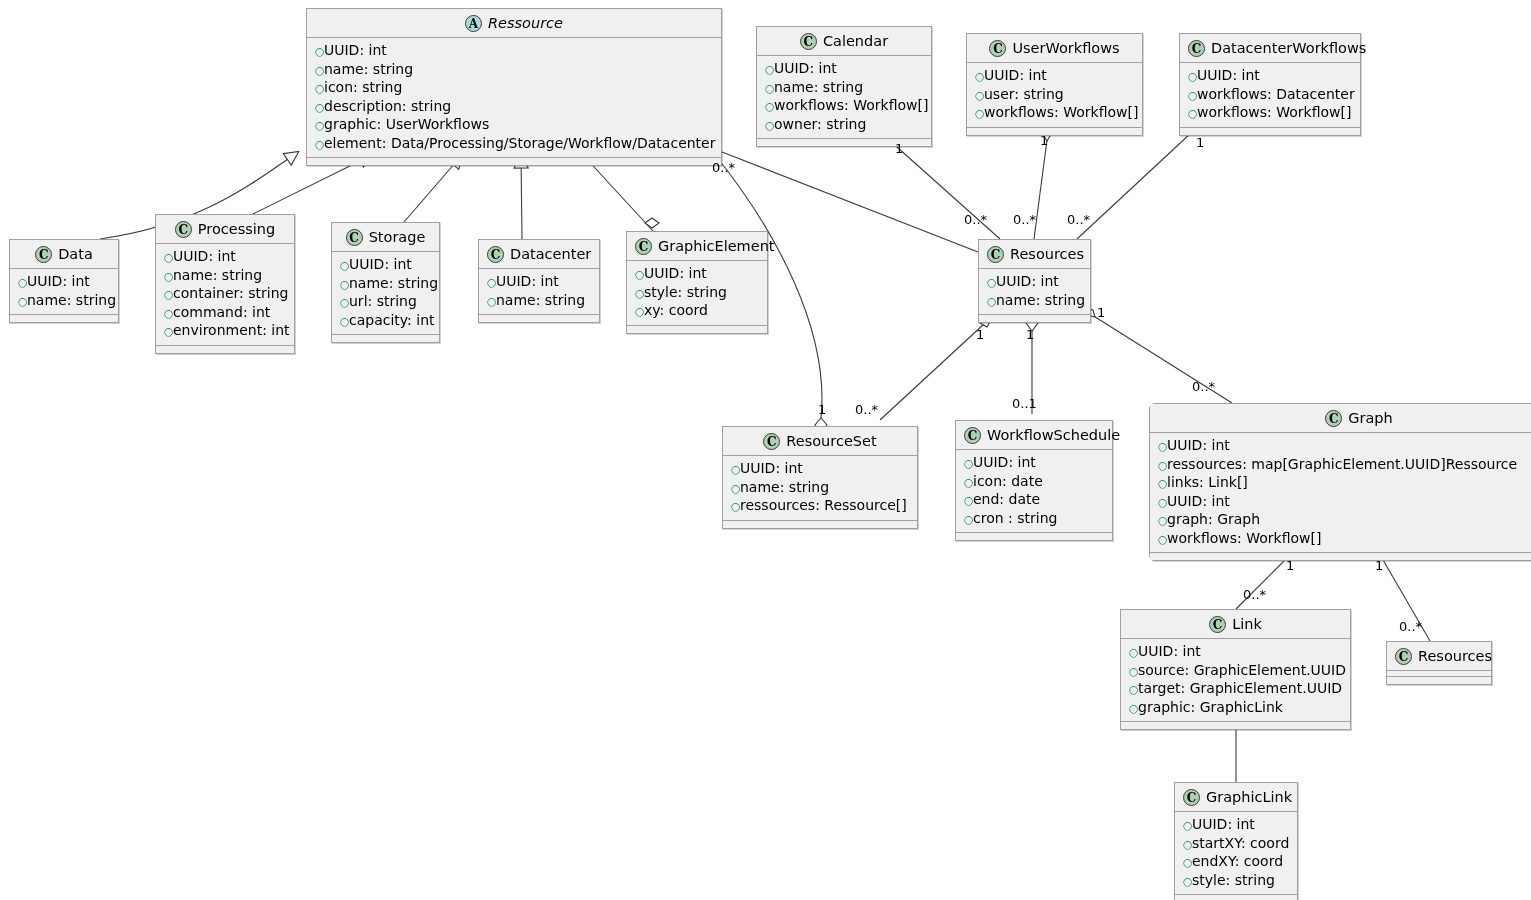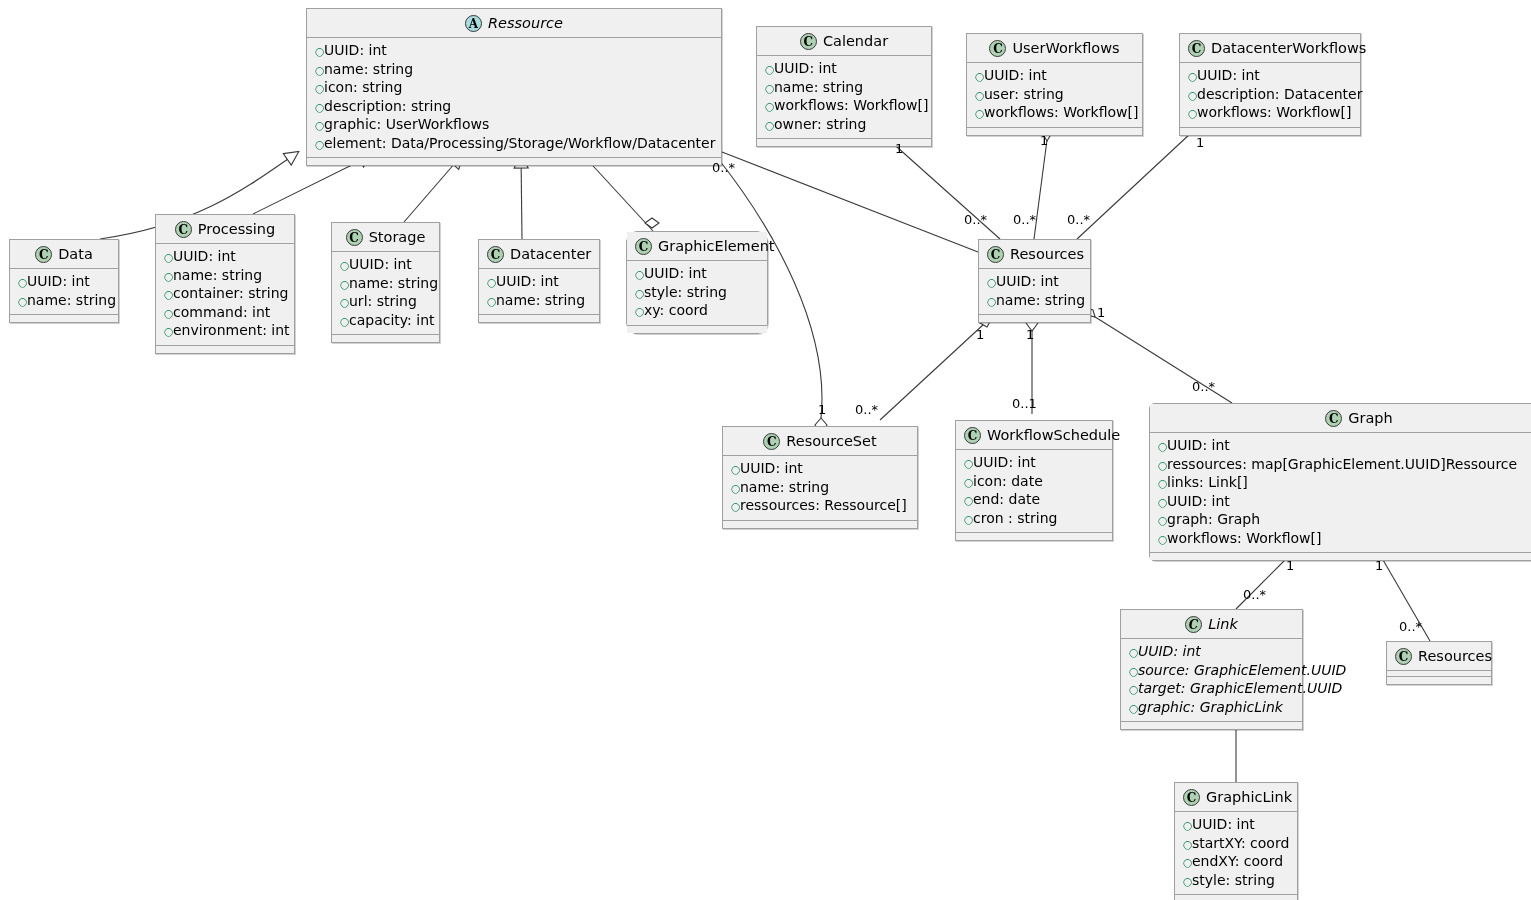--- a/index.html
+++ b/index.html
@@ -197,21 +197,21 @@
           <div class="attr"><span class="vis">○</span><span>UUID: int</span></div>
           <div class="attr"><span class="vis">○</span><span>user: string</span></div>
           <div class="attr"><span class="vis">○</span><span>workflows: Workflow[]</span></div>
         </div>
         <div class="cls-foot"></div>
       </div>
       <div class="umlclass" style="left: 1179px; top: 33px; width: 182px;">
         <div class="cls-header"><span class="stereo c">C</span><span class="cname">DatacenterWorkflows</span></div>
         <div class="cls-attrs">
           <div class="attr"><span class="vis">○</span><span>UUID: int</span></div>
-          <div class="attr"><span class="vis">○</span><span>description: Datacenter</span></div>
+          <div class="attr"><span class="vis">○</span><span>workflows: Datacenter</span></div>
           <div class="attr"><span class="vis">○</span><span>workflows: Workflow[]</span></div>
         </div>
         <div class="cls-foot"></div>
       </div>
       <div class="umlclass" style="left: 9px; top: 239px; width: 110px;">
         <div class="cls-header"><span class="stereo c">C</span><span class="cname">Data</span></div>
         <div class="cls-attrs">
           <div class="attr"><span class="vis">○</span><span>UUID: int</span></div>
           <div class="attr"><span class="vis">○</span><span>name: string</span></div>
         </div>
@@ -239,21 +239,21 @@
         <div class="cls-foot"></div>
       </div>
       <div class="umlclass" style="left: 478px; top: 239px; width: 122px;">
         <div class="cls-header"><span class="stereo c">C</span><span class="cname">Datacenter</span></div>
         <div class="cls-attrs">
           <div class="attr"><span class="vis">○</span><span>UUID: int</span></div>
           <div class="attr"><span class="vis">○</span><span>name: string</span></div>
         </div>
         <div class="cls-foot"></div>
       </div>
-      <div class="umlclass" style="left: 626px; top: 231px; width: 142px; border-radius: 12px;">
+      <div class="umlclass" style="left: 626px; top: 231px; width: 142px;">
         <div class="cls-header"><span class="stereo c">C</span><span class="cname">GraphicElement</span></div>
         <div class="cls-attrs">
           <div class="attr"><span class="vis">○</span><span>UUID: int</span></div>
           <div class="attr"><span class="vis">○</span><span>style: string</span></div>
           <div class="attr"><span class="vis">○</span><span>xy: coord</span></div>
         </div>
         <div class="cls-foot"></div>
       </div>
       <div class="umlclass" style="left: 978px; top: 239px; width: 113px;">
         <div class="cls-header"><span class="stereo c">C</span><span class="cname">Resources</span></div>
@@ -287,21 +287,21 @@
         <div class="cls-attrs">
           <div class="attr"><span class="vis">○</span><span>UUID: int</span></div>
           <div class="attr"><span class="vis">○</span><span>ressources: map[GraphicElement.UUID]Ressource</span></div>
           <div class="attr"><span class="vis">○</span><span>links: Link[]</span></div>
           <div class="attr"><span class="vis">○</span><span>UUID: int</span></div>
           <div class="attr"><span class="vis">○</span><span>graph: Graph</span></div>
           <div class="attr"><span class="vis">○</span><span>workflows: Workflow[]</span></div>
         </div>
         <div class="cls-foot"></div>
       </div>
-      <div class="umlclass" style="left: 1120px; top: 609px; width: 183px; font-style: italic;">
+      <div class="umlclass" style="left: 1120px; top: 609px; width: 231px;">
         <div class="cls-header"><span class="stereo c">C</span><span class="cname">Link</span></div>
         <div class="cls-attrs">
           <div class="attr"><span class="vis">○</span><span>UUID: int</span></div>
           <div class="attr"><span class="vis">○</span><span>source: GraphicElement.UUID</span></div>
           <div class="attr"><span class="vis">○</span><span>target: GraphicElement.UUID</span></div>
           <div class="attr"><span class="vis">○</span><span>graphic: GraphicLink</span></div>
         </div>
         <div class="cls-foot"></div>
       </div>
       <div class="umlclass" style="left: 1386px; top: 641px; width: 106px;">

